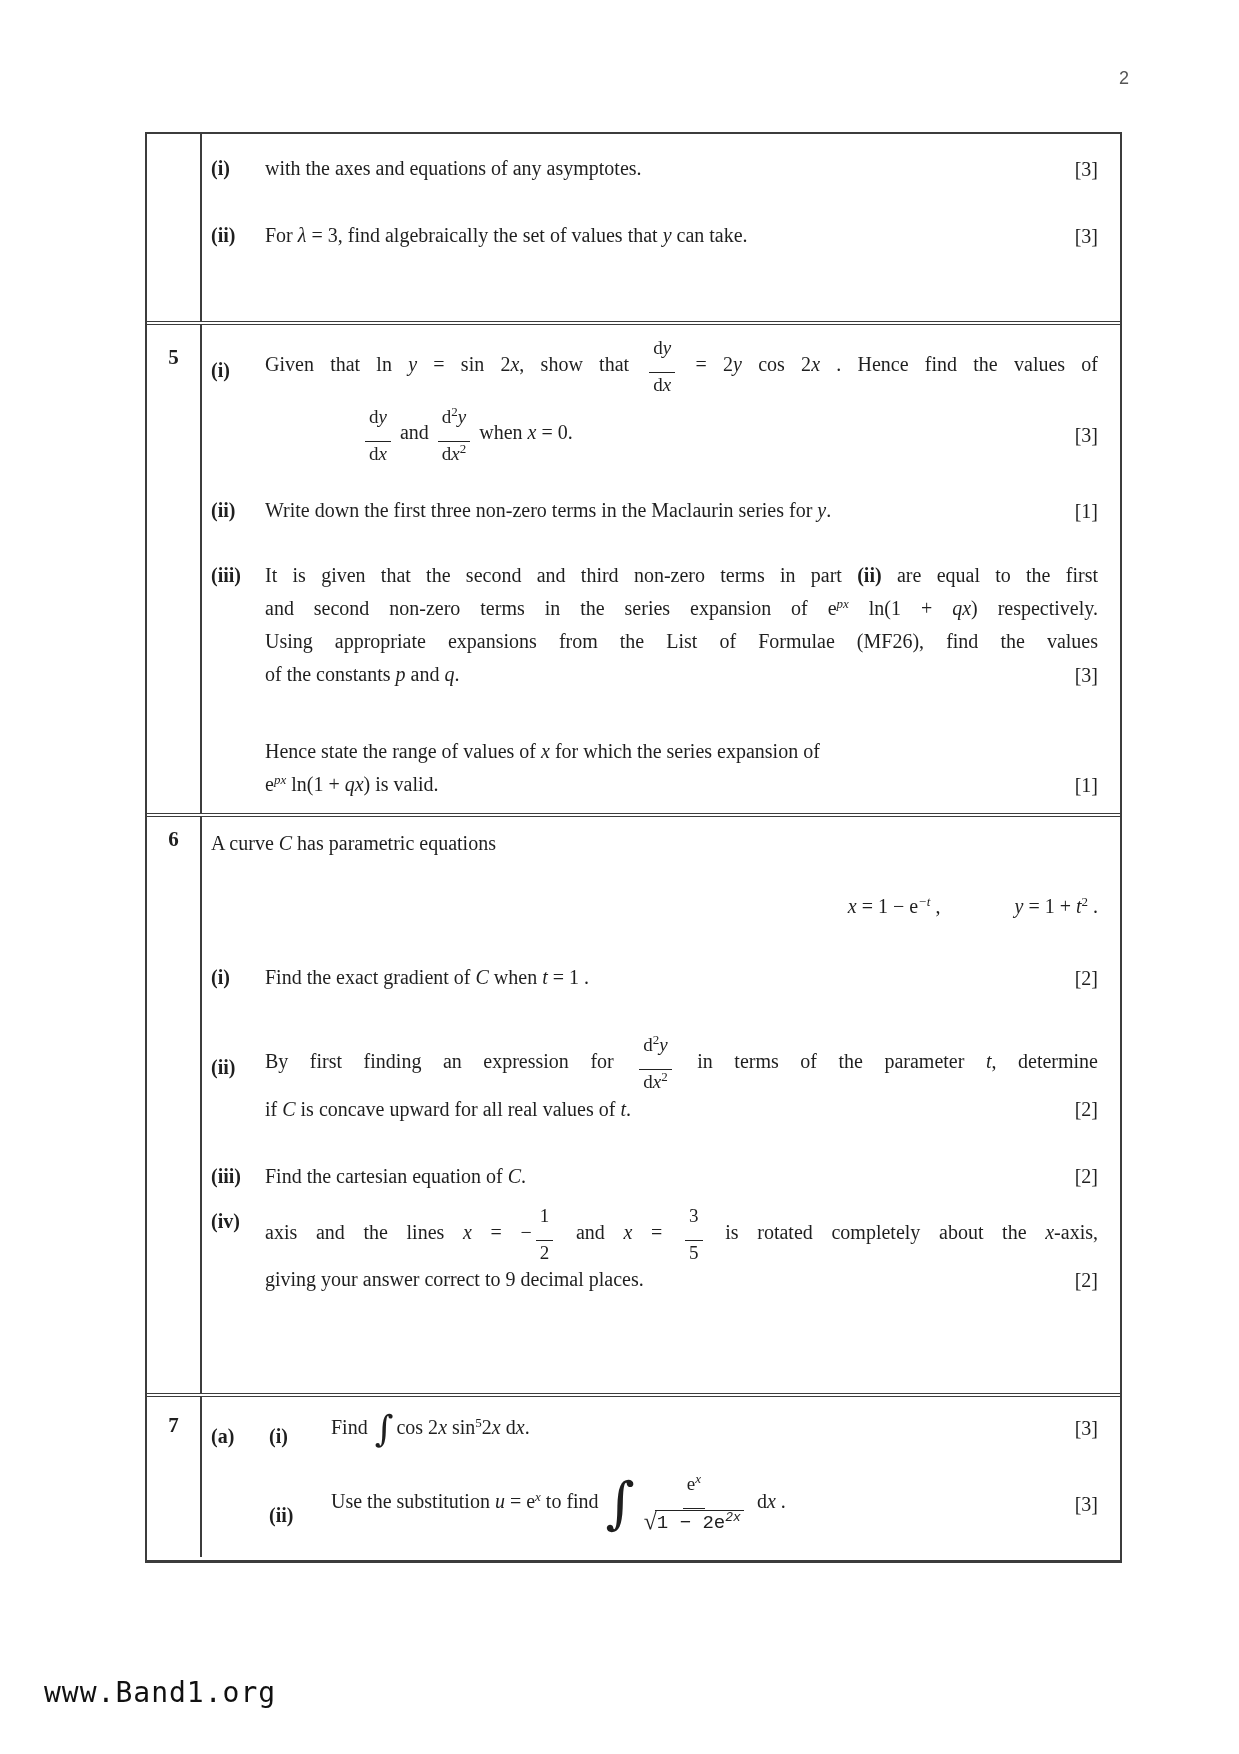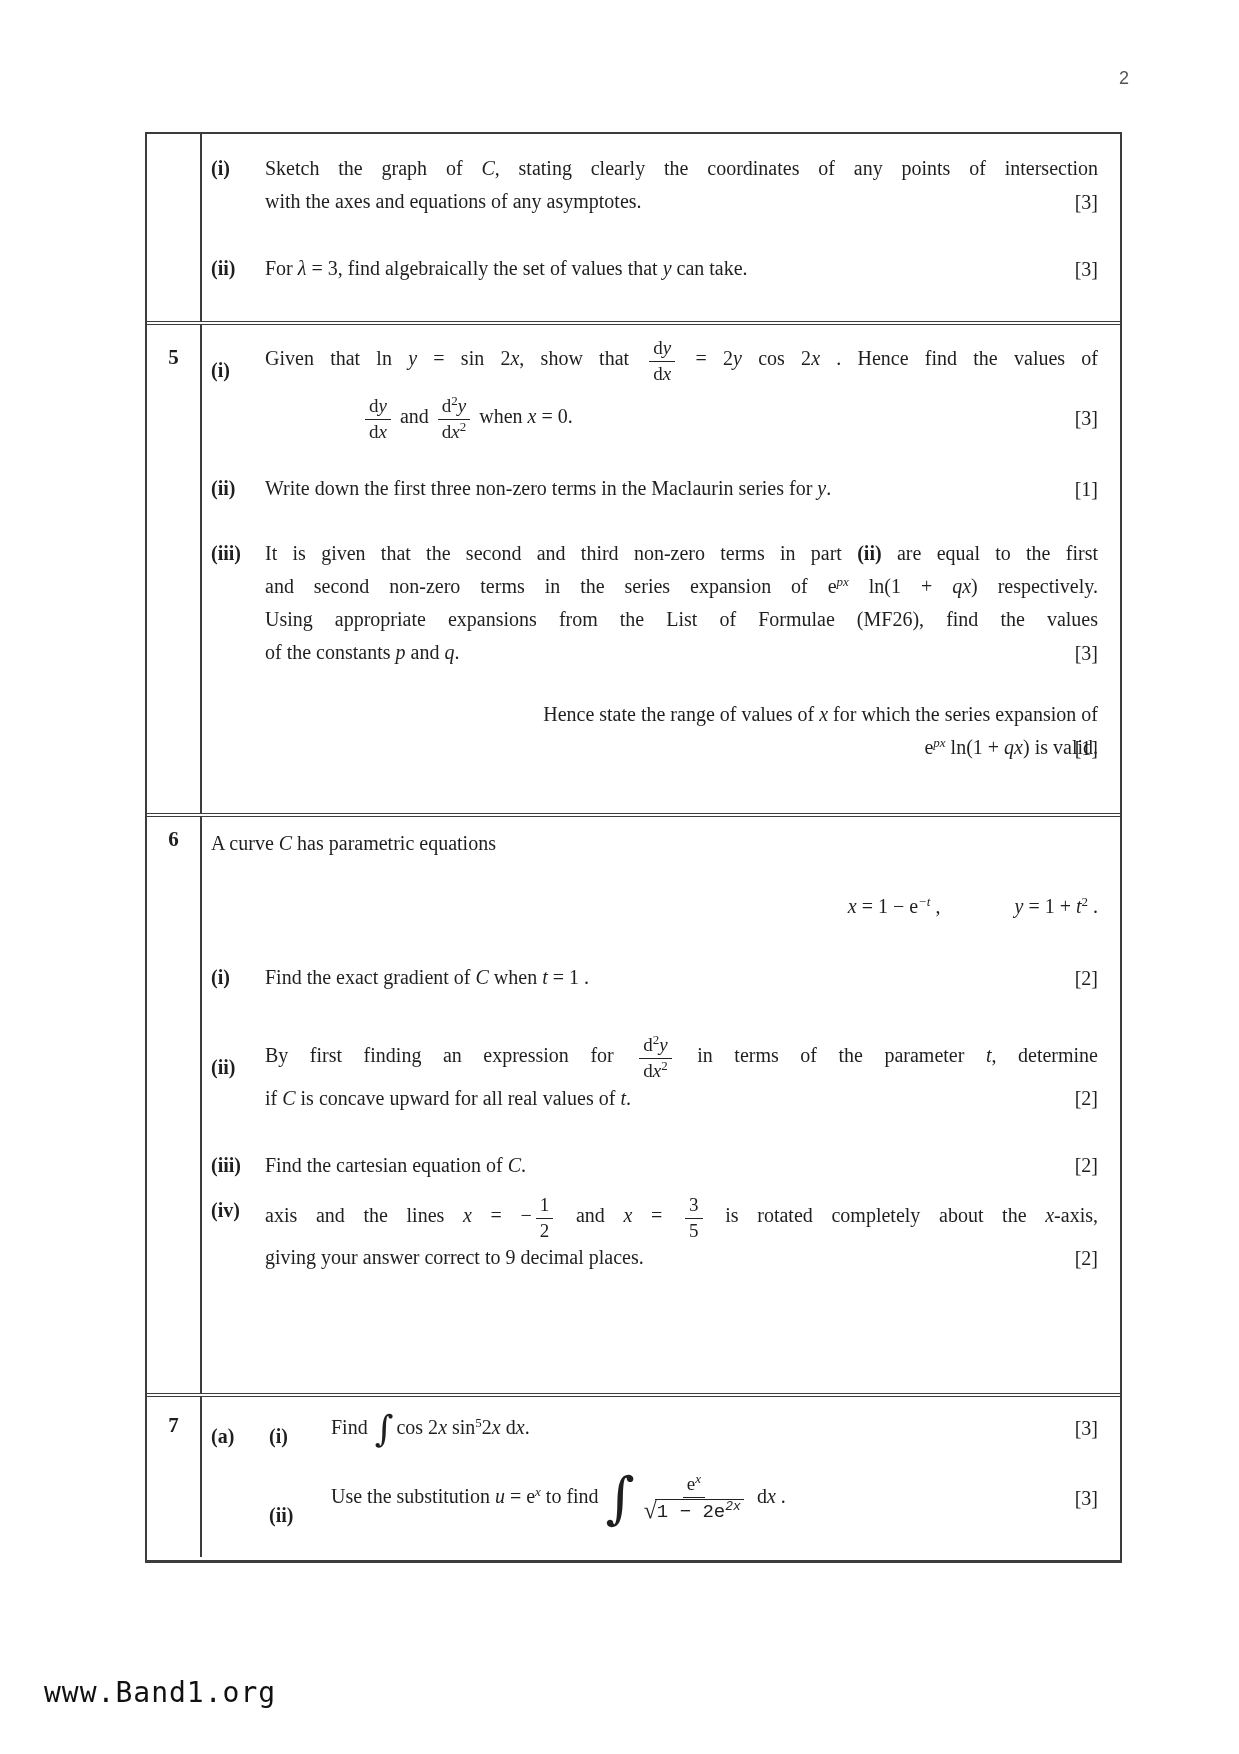--- a/index.html
+++ b/index.html
@@ -43,39 +43,39 @@
   .plabel.vbig  { line-height:84px; }
 
   .line { font-size:20px; line-height:33px; position:relative; }
   .just { text-align:justify; text-align-last:justify; }
   .center { text-align:right; }
   .indent1 { padding-left:96px; }
 
   .r1 .part2 { margin-top:34px; }
   .r2 .part2 { margin-top:30px; }
   .r2 .part3 { margin-top:32px; }
-  .r2 .part4 { margin-top:29px;text-align:right; }
+  .r2 .part4 { margin-top:44px; }
   .r2 .fr-line2 { margin-top:10px; }
   .r3 .eqn   { margin-top:30px; }
   .r3 .part1 { margin-top:38px; }
   .r3 .part2 { margin-top:40px; }
   .r3 .part3 { margin-top:34px; }
   .r3 .part4 { margin-top:12px; }
   .r4 .part2 { margin-top:12px; }
 
   .mark { position:absolute; right:0; top:50%; transform:translateY(-50%); font-size:20px; }
 
   .it { font-style:italic; }
   .bold { font-weight:bold; }
   .sup { font-size:13px; vertical-align:7px; line-height:0; }
   .frac {
     display:inline-flex; flex-direction:column; align-items:center;
     vertical-align:middle; margin:0 4px; font-size:19px; line-height:1.12; text-align:center;
   }
-  .frac .fnum { padding:0 4px 3px; border-bottom:1.6px solid #222; }
+  .frac .fnum { padding:0 4px 14px; border-bottom:1.6px solid #222; }
   .frac .fden { padding:1px 4px 0; }
   .intg {
     font-family:"DejaVu Serif", serif; font-size:36px; line-height:0.8;
     vertical-align:middle; margin:0 3px 0 2px; font-style:normal;
   }
   .intg.big { font-size:56px; margin-right:1px; }
   .sqrt { display:inline-flex; align-items:flex-start; }
   .sqrt .rad { font-size:1.25em; line-height:1; margin-right:-2px; }
   .sqrt .radicand { border-top:1.6px solid #222; padding:2px 3px 0 2px;font-family:Liberation Mono, monospace; }
   .gap { display:inline-block; }
@@ -94,21 +94,20 @@
   <div class="pagenum">2</div>
 
   <div class="exam-table">
 
     <div class="row r1">
       <div class="numcol"></div>
       <div class="content">
         <div class="part part1">
           <div class="plabel">(i)</div>
           <div class="ptext">
-            <div class="line just">Sketch the graph of <span class="it">C</span>, stating clearly the coordinates of any points of intersection</div>
             <div class="line">
               <span>with the axes and equations of any asymptotes.</span>
               <span class="mark">[3]</span>
             </div>
           </div>
         </div>
         <div class="part part2">
           <div class="plabel">(ii)</div>
           <div class="ptext">
             <div class="line">

